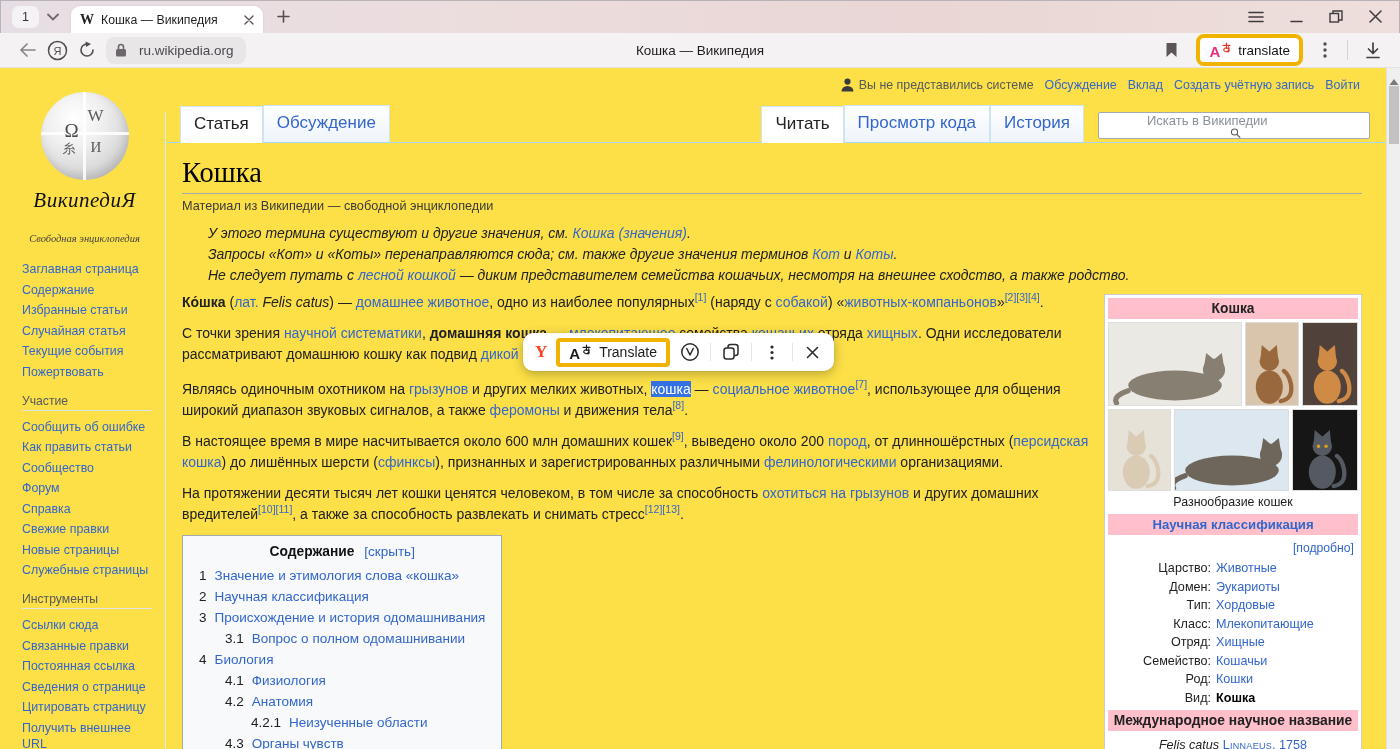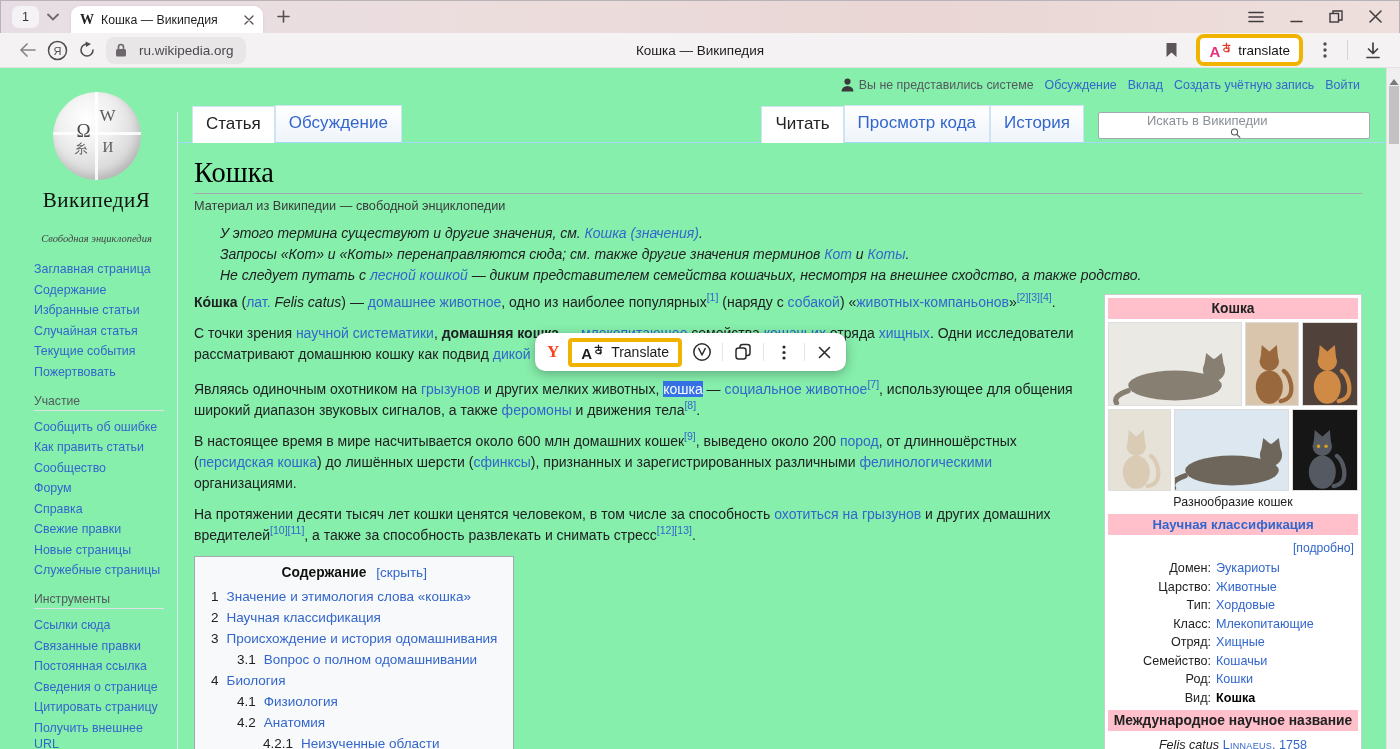--- a/index.html
+++ b/index.html
@@ -27,21 +27,21 @@
   .tr-translate{display:flex;align-items:center;gap:6px;background:#fff;border:4px solid #f0b400;border-radius:8px;height:32px;padding:0 9px;cursor:pointer;}
   .tr-translate .t-label{font-size:13.5px;color:#141414;}
   .icon-a-hira{position:relative;display:inline-flex;align-items:flex-end;}
   .icon-a-hira .bigA{font-size:15px;font-weight:bold;line-height:1;}
   .icon-a-hira svg{margin-left:1px;margin-bottom:6px;}
   .pink .bigA{color:#e8307e;}
   .dots-btn{display:flex;align-items:center;justify-content:center;width:24px;height:28px;cursor:pointer;}
   .tb-divider{width:1px;height:20px;background:#d8d4d6;}
 
   
-  .page{flex:1;display:flex;position:relative;background:#86efac;overflow:hidden;padding-left:12px;}
+  .page{flex:1;display:flex;position:relative;background:#fde047;overflow:hidden;}
   .wiki{flex:1;position:relative;font-size:14px;color:#202122;overflow:hidden;}
   .scrollbar{flex:0 0 14px;background:#f0eff0;border-left:1px solid #e2e0e1;position:relative;}
   .sb-arrow{position:absolute;top:4px;left:2px;cursor:pointer;}
   .sb-thumb{position:absolute;top:18px;left:2px;width:10px;height:58px;background:#c3c1c2;cursor:grab;}
 
   
   .personal{position:absolute;top:10px;right:26px;display:flex;align-items:center;gap:11px;font-size:12.4px;z-index:5;}
   .personal .pstat{color:#54595d;display:flex;align-items:center;gap:5px;}
   .personal a{color:#36c;text-decoration:none;cursor:pointer;}
 
@@ -50,21 +50,21 @@
   .wlogo{text-align:center;}
   .globe{width:88px;height:88px;margin:0 auto;border-radius:50%;background:radial-gradient(circle at 38% 30%,#ffffff 0%,#efefef 35%,#d2d2d2 75%,#bdbdbd 100%);position:relative;box-shadow:inset -3px -5px 8px rgba(0,0,0,.12);}
   .globe span{position:absolute;font-family:"Liberation Serif",serif;color:#5a5a5a;}
   .globe .g1{font-size:17px;top:14px;left:47px;}
   .globe .g2{font-size:19px;top:28px;left:24px;color:#4a4a4a;}
   .globe .g3{font-size:15px;top:47px;left:50px;}
   .globe .g4{font-size:13px;top:48px;left:22px;}
   .globe::before,.globe::after{content:"";position:absolute;background:rgba(255,255,255,.85);}
   .globe::before{width:88px;height:3px;top:40px;left:0;}
   .globe::after{width:3px;height:88px;left:42px;top:0;}
-  .wlogo-title{font-family:"Liberation Serif",serif;font-size:21px;color:#111;margin-top:8px;letter-spacing:.5px;}
+  .wlogo-title{font-family:"Liberation Serif",serif;font-size:21px;color:#111;margin-top:8px;letter-spacing:.5px;font-style:italic;}
   .wlogo-sub{font-family:"Liberation Serif",serif;font-style:italic;font-size:10.5px;color:#444;margin-top:20px;}
   .snav{margin-top:16px;padding-left:10px;}
   .snav ul{list-style:none;}
   .snav li{margin:4.5px 0;}
   .snav a{color:#36c;font-size:12.4px;text-decoration:none;cursor:pointer;}
   .snav-header{color:#54595d;font-size:12.2px;margin:15px 0 7px;border-bottom:1px solid #e0e3e6;padding-bottom:2px;width:130px;}
 
   
   .main{margin-left:165px;border-left:1px solid #d9ebf7;min-height:100%;}
   .wtabs-row{margin-top:44px;height:31px;display:flex;align-items:flex-end;border-bottom:1px solid #a7d7f9;padding-left:14px;padding-right:16px;}
@@ -389,26 +389,26 @@
                       <circle cx="52" cy="40" r="3.2" fill="#d9a41b"></circle>
                     </svg>
                   </div>
                 </div>
               </div>
             <div class="ib-caption">Разнообразие кошек</div>
             <div class="ib-header linkish">Научная классификация</div>
             <div class="ib-details">[подробно]</div>
             <div id="taxonomy">
                 <div class="tax-row">
+                  <span class="tax-label">Царство:</span>
+                  <span class="tax-value">Животные</span>
+                </div>
+                <div class="tax-row">
                   <span class="tax-label">Домен:</span>
                   <span class="tax-value">Эукариоты</span>
-                </div>
-                <div class="tax-row">
-                  <span class="tax-label">Царство:</span>
-                  <span class="tax-value">Животные</span>
                 </div>
                 <div class="tax-row">
                   <span class="tax-label">Тип:</span>
                   <span class="tax-value">Хордовые</span>
                 </div>
                 <div class="tax-row">
                   <span class="tax-label">Класс:</span>
                   <span class="tax-value">Млекопитающие</span>
                 </div>
                 <div class="tax-row">

